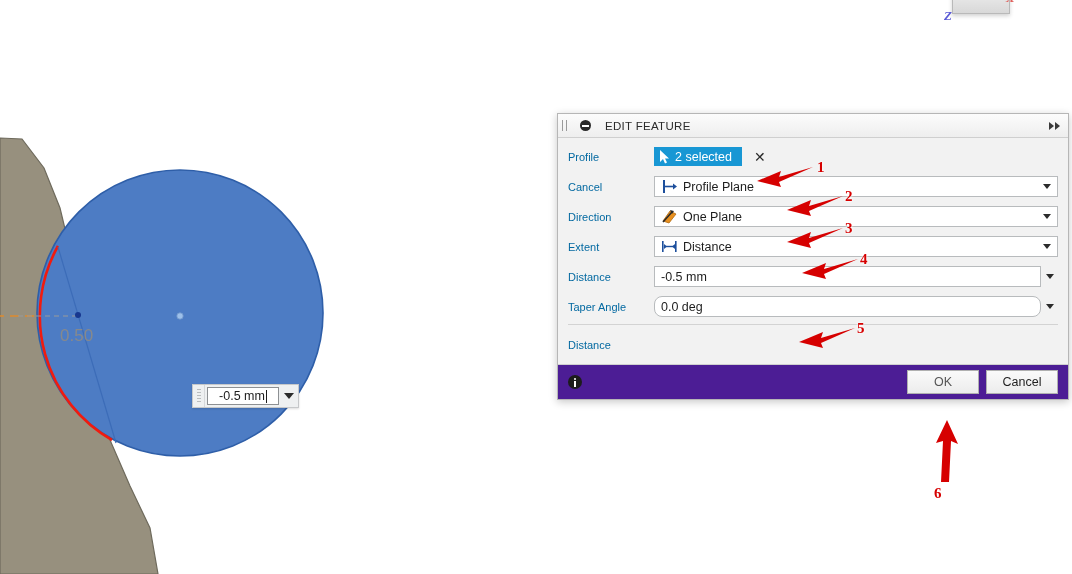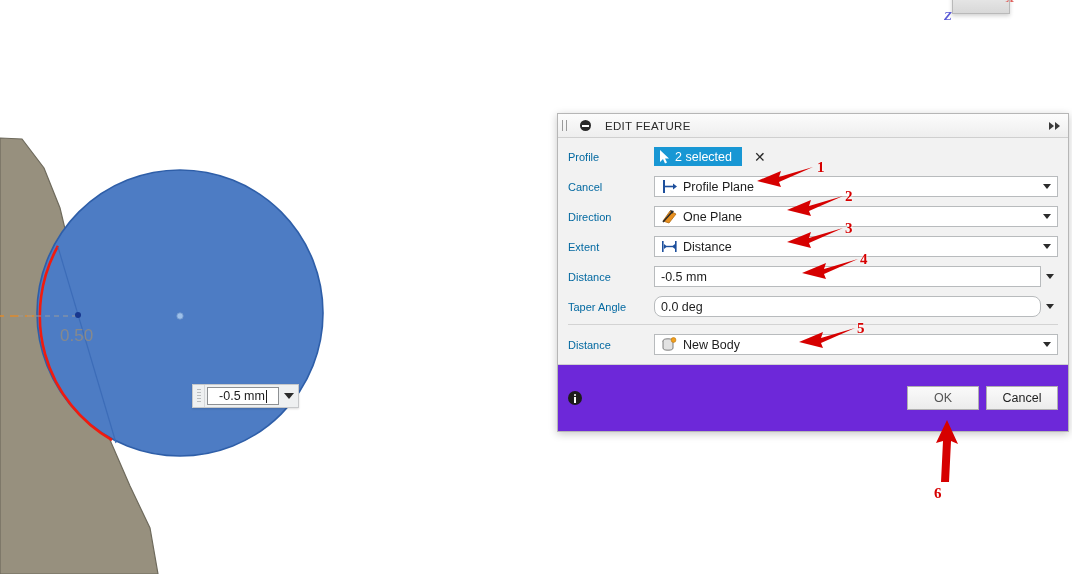--- a/index.html
+++ b/index.html
@@ -252,22 +252,22 @@
     height: 1px;
     background: #d3d3d3;
     margin: 3px 0 7px 0;
   }
 
   #dlg-footer {
     border-top: 1px solid #d0d0d0;
     height: 34px;
     display: flex;
     align-items: center;
-    padding: 16px 10px;
-    background: #6d28d9;
+    padding: 0 10px;
+    background: #4c1d95;
   }
   .info-icon {
     width: 14px; height: 14px;
     border-radius: 50%;
     background: #1c1c1c;
     position: relative;
     flex: 0 0 14px;
   }
   .info-icon::before {
     content: "";
@@ -459,33 +459,20 @@
         </div>
         <span class="ctl-arrow" style="width:17px;flex:0 0 17px;display:flex;align-items:center;justify-content:center;">
           <span class="tri-small"></span>
         </span>
       </div>
 
       <div class="divider"></div>
 
       <div class="row">
         <div class="row-label">Distance</div>
-        <div class="ctl">
-          <span class="ctl-icon">
-            <svg width="17" height="15" viewBox="0 0 17 15">
-              <ellipse cx="7" cy="4" rx="5" ry="2.2" fill="#e2e2e2" stroke="#707070" stroke-width="0.9"></ellipse>
-              <path d="M2,4 L2,11 A5,2.2 0 0 0 12,11 L12,4" fill="#e2e2e2" stroke="#707070" stroke-width="0.9"></path>
-              <circle cx="12.5" cy="3" r="2.4" fill="#f2a01e" stroke="#c07a10" stroke-width="0.7"></circle>
-            </svg>
-          </span>
-          <span class="ctl-text">New Body</span>
-          <span class="ctl-arrow">
-            <span class="tri-small"></span>
-          </span>
-        </div>
       </div>
 
     </div>
 
     <div id="dlg-footer">
       <div class="info-icon"></div>
       <div class="spacer"></div>
       <div class="btn primary">OK</div>
       <div class="btn">Cancel</div>
     </div>

